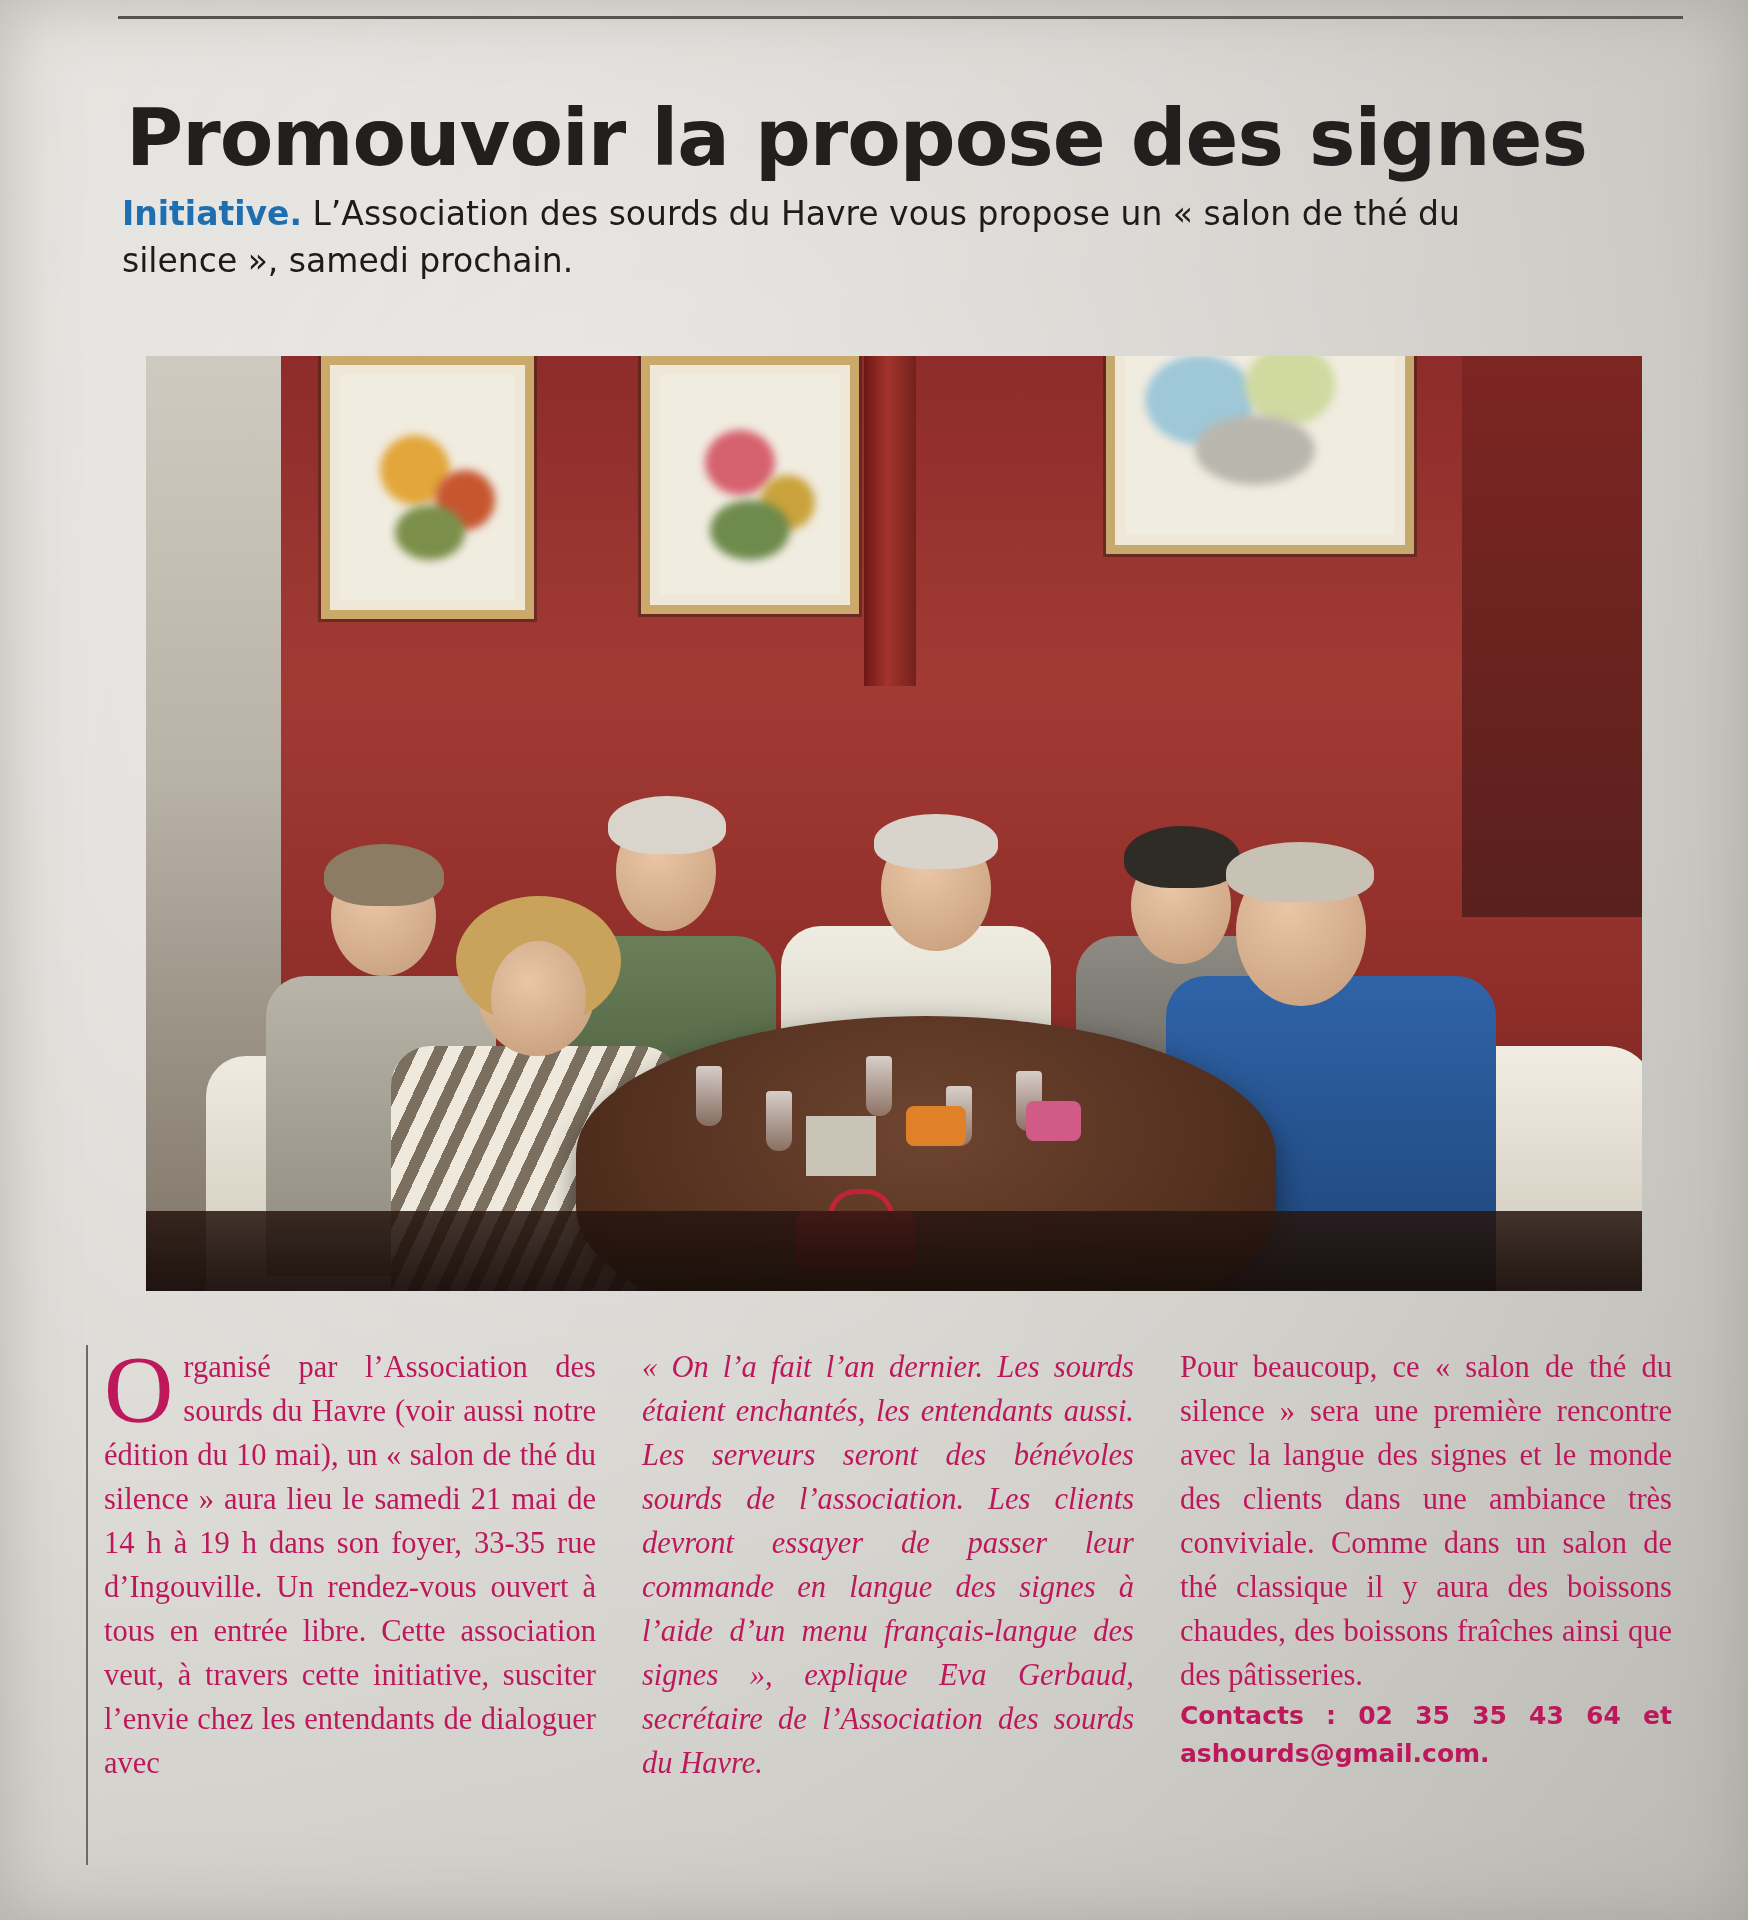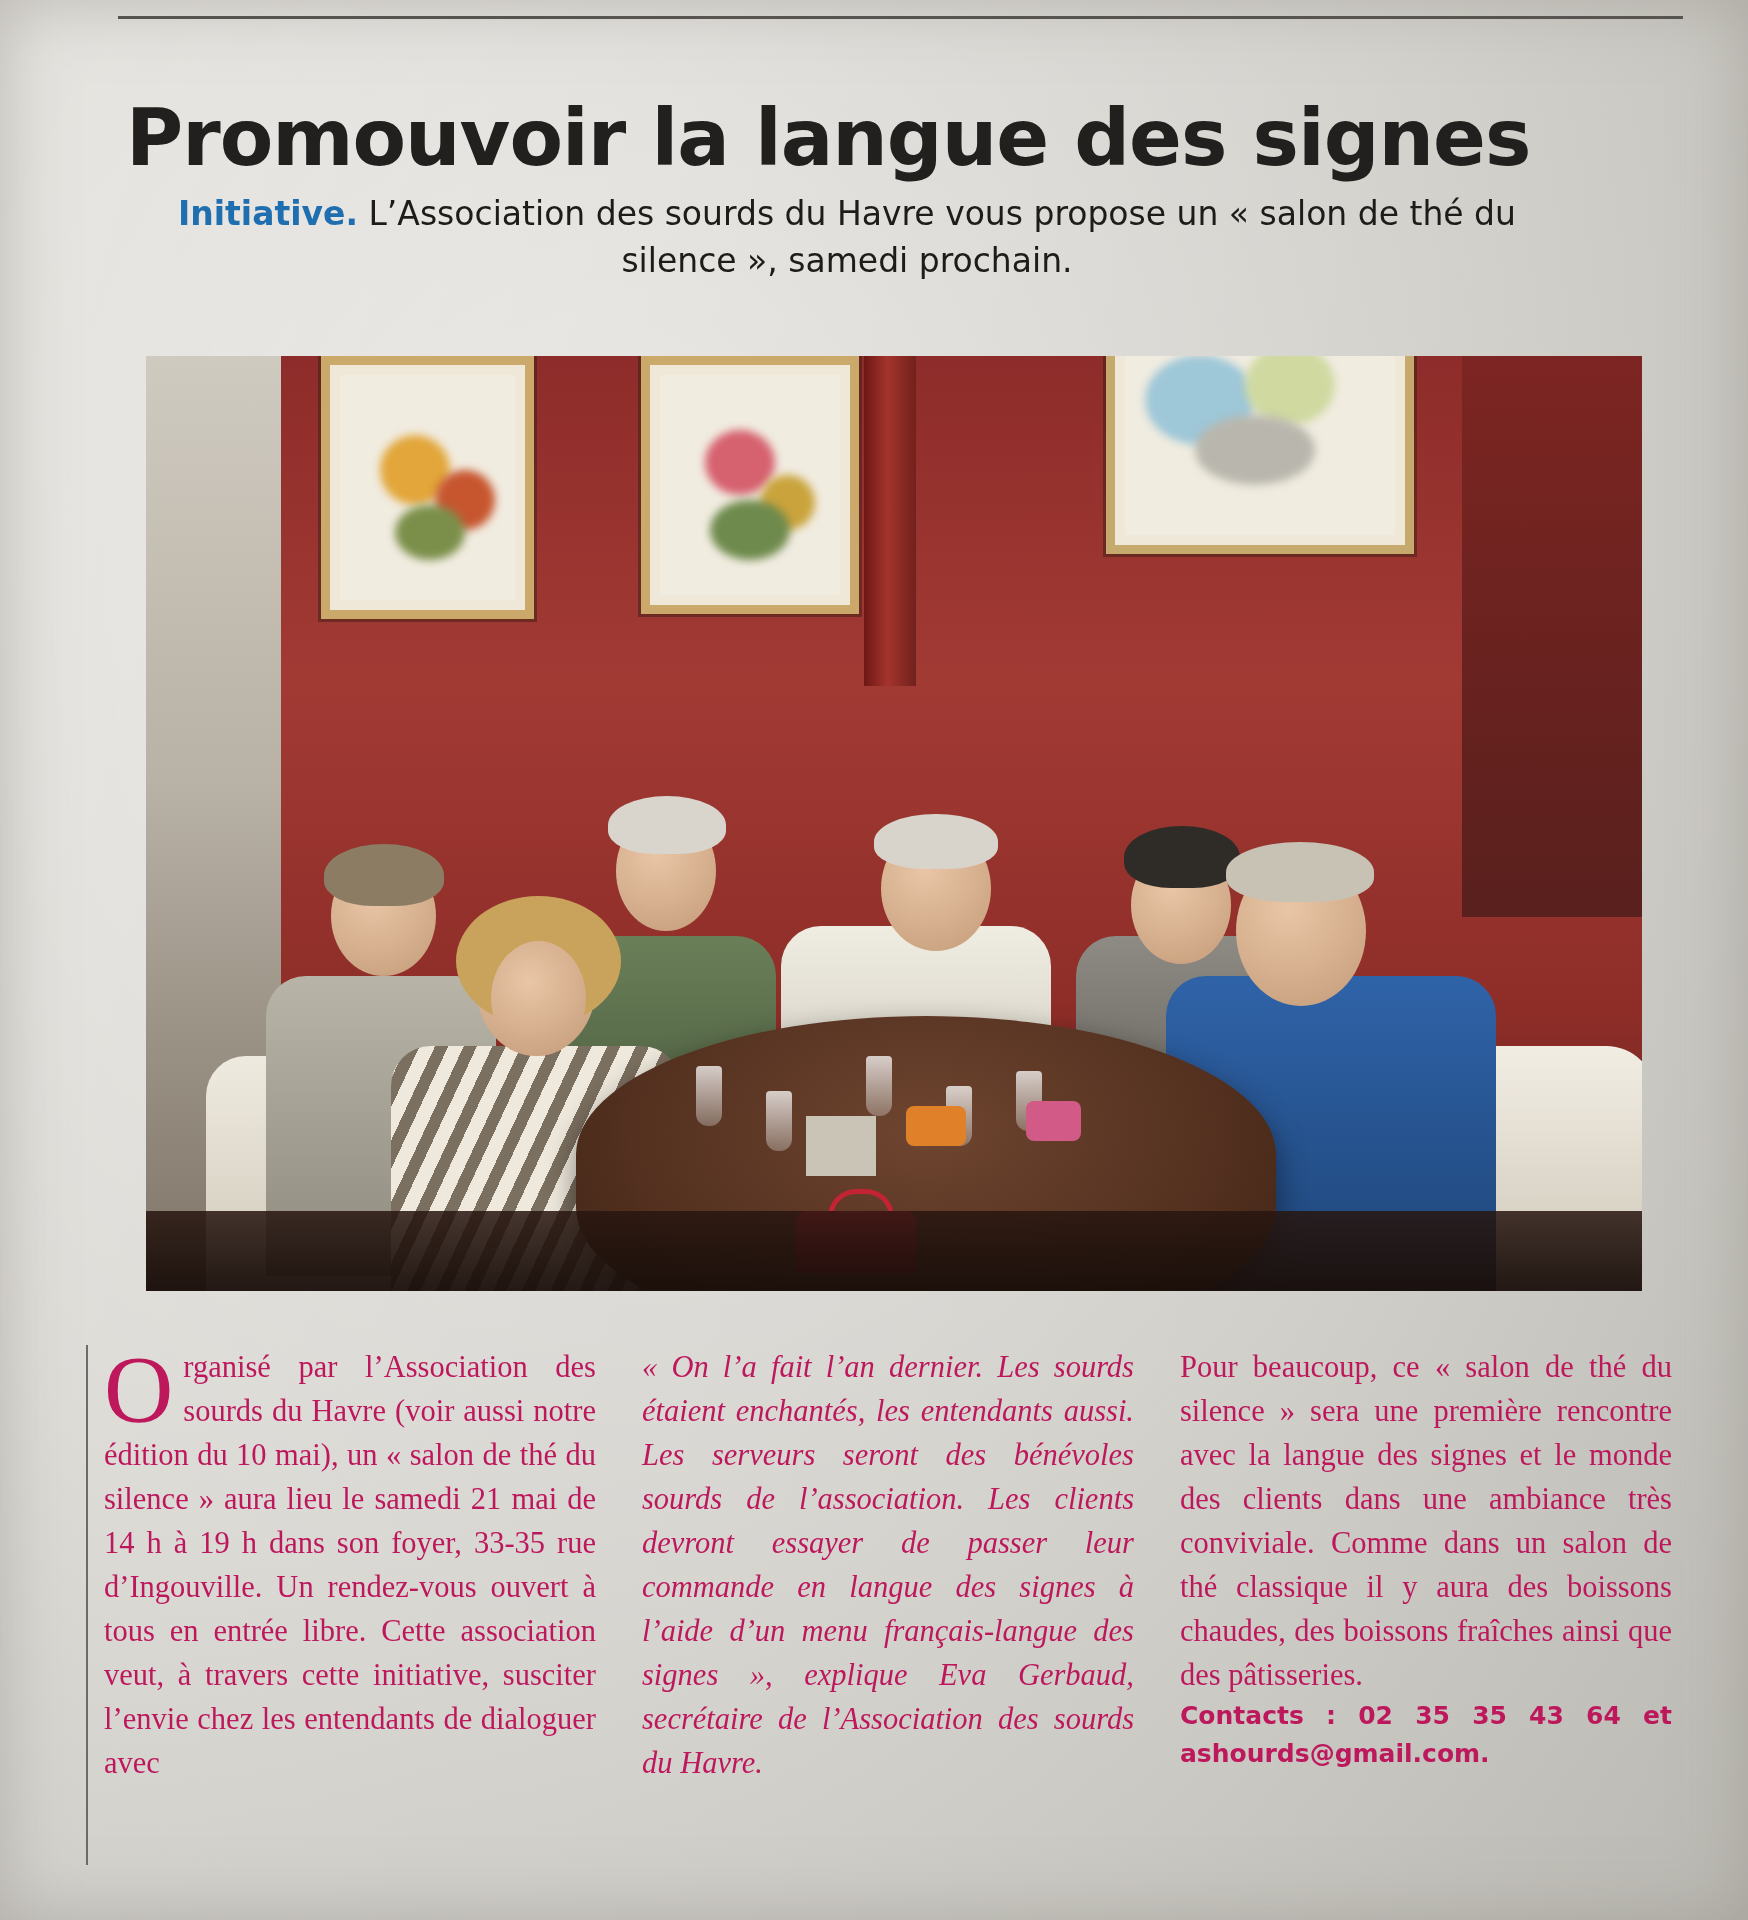--- a/index.html
+++ b/index.html
@@ -50,21 +50,20 @@
   }
   .standfirst {
     position: absolute;
     left: 122px;
     top: 190px;
     width: 1450px;
     font-family: "DejaVu Sans", sans-serif;
     font-size: 33px;
     line-height: 47px;
     color: #1e1c1a;
-    text-align: center;
   }
   .standfirst .lead-in {
     color: #1f6fb0;
     font-weight: bold;
   }
 
   
   .photo {
     position: absolute;
     left: 106px;
@@ -242,21 +241,21 @@
 </head>
 <body>
 
 <div class="page">
   <div class="paper-tint"></div>
 
   <div class="content">
 
     <div class="rule-top"></div>
 
-    <h1 class="headline">Promouvoir la langue des signes</h1>
+    <h1 class="headline">Promouvoir la propose des signes</h1>
 
     <div class="standfirst">
       <span class="lead-in">Initiative.</span>
       <span>L’Association des sourds du Havre vous propose un « salon de thé du silence », samedi prochain.</span>
     </div>
 
     <figure class="photo">
       <div class="wall"></div>
       <div class="wall-left"></div>
       <div class="wall-right-dark"></div>

